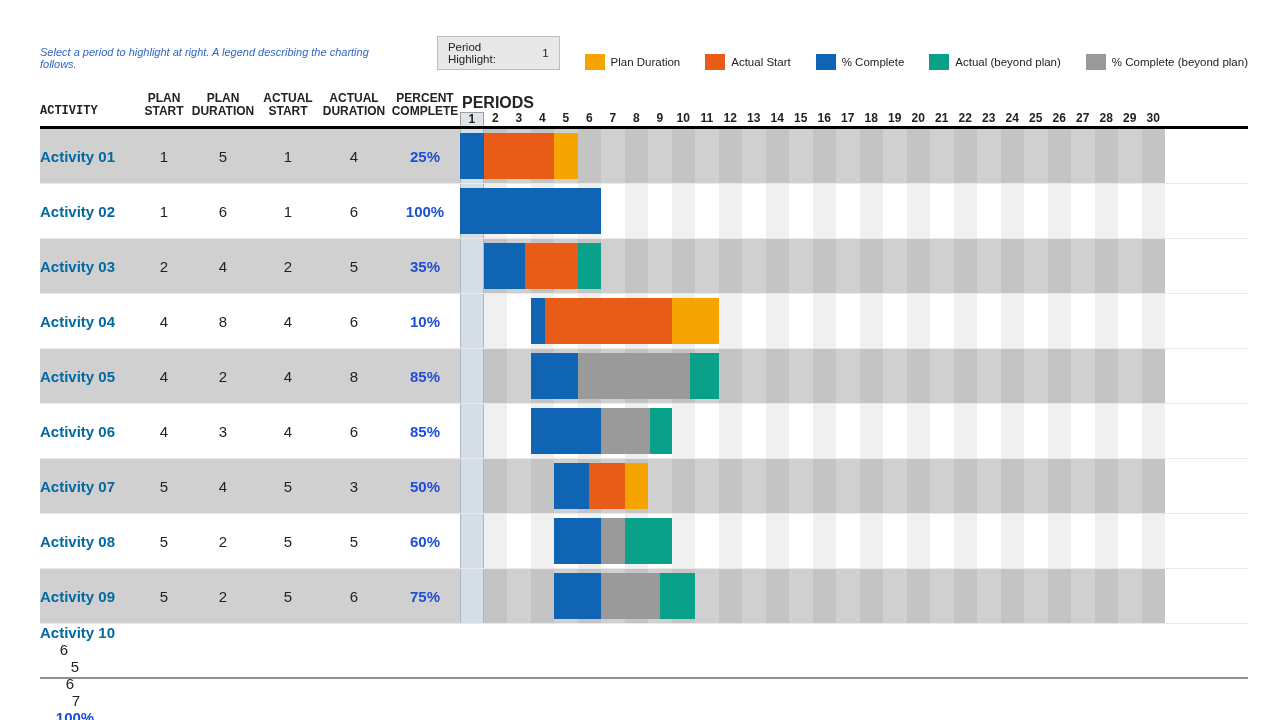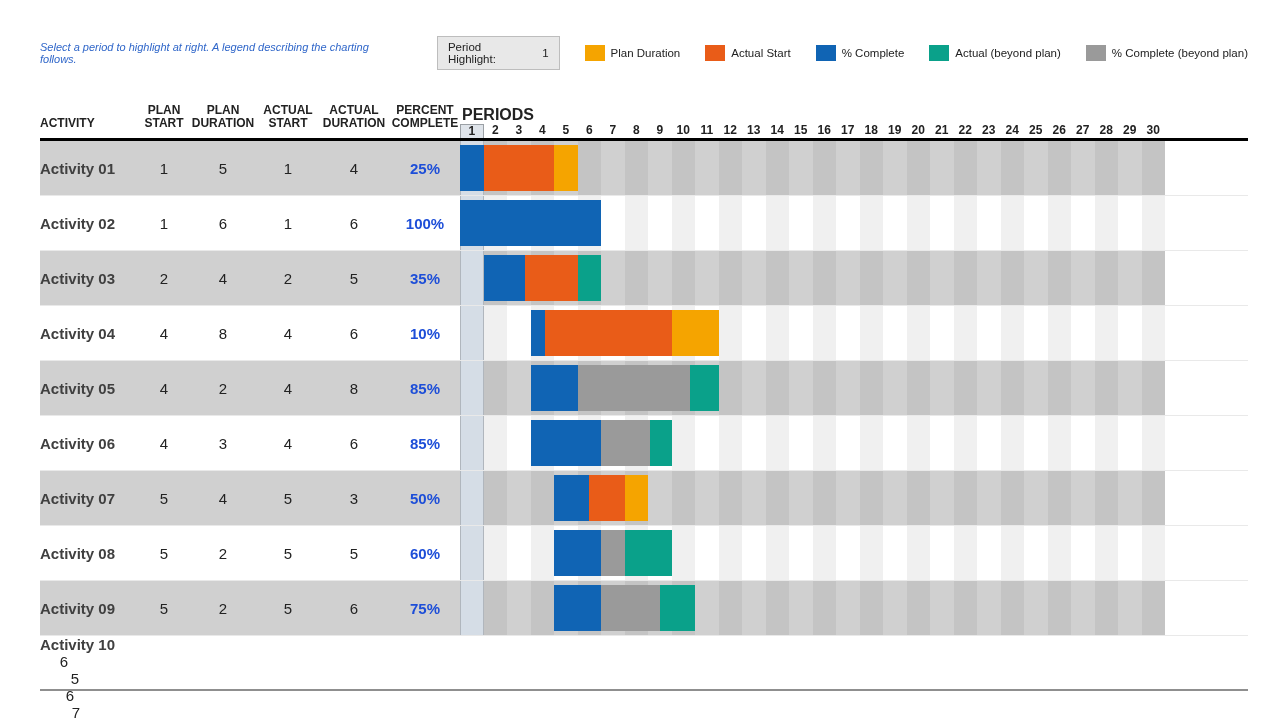--- a/index.html
+++ b/index.html
@@ -8,23 +8,23 @@
     background: #fff;
     width: 1280px;
     height: 720px;
     font-size: 13px;
     color: #222;
     padding: 36px 32px 0 40px;
   }
   
   .legend-row {
     display: flex;
-    align-items: center;
+    align-items: flex-end;
     gap: 25px;
-    margin-bottom: 34px;
+    margin-bottom: 22px;
     font-size: 11.5px;
     flex-wrap: nowrap;
   }
   .hint {
     font-style: italic;
     color: #2f66c9;
     font-size: 11px;
     margin-right: 4px;
   }
   .period-box {
@@ -119,21 +119,21 @@
   .drow:last-child { border-bottom: 2.5px solid #8f8f8f; flex-direction: column; }
   .drow .c-activity,
   .drow .c-ps,
   .drow .c-pd,
   .drow .c-as,
   .drow .c-ad,
   .drow .c-pc {
     display: flex;
     align-items: center;
   }
-  .drow .c-activity { font-weight: 700; font-size: 15px; color: #404040; }
+  .drow .c-activity { font-weight: 700; font-size: 15px; color: #0369a1; }
   .drow .c-ps,
   .drow .c-pd,
   .drow .c-as,
   .drow .c-ad { font-size: 15px; justify-content: center; }
   .drow .c-pc { font-size: 15px; justify-content: center; font-weight: 700; color: #1d4ed8; }
   .drow.alt .c-activity,
   .drow.alt .c-ps,
   .drow.alt .c-pd,
   .drow.alt .c-as,
   .drow.alt .c-ad,
@@ -192,21 +192,21 @@
     </span>
     <span class="legend-item">
       <span class="sw" style="background: rgb(154, 154, 154);"></span>
       <span>% Complete (beyond plan)</span>
     </span>
   </div>
 
 <div class="grid">
 
   <div class="row hdr">
-    <div class="label c-activity" style="justify-content:flex-end;">
+    <div class="label c-activity" style="justify-content:flex-end;font-family:Liberation Mono, monospace;">
         <span>ACTIVITY</span>
       </div>
     <div class="label c-ps">
         <span>PLAN</span>
         <span>START</span>
       </div>
     <div class="label c-pd">
         <span>PLAN</span>
         <span>DURATION</span>
       </div>

